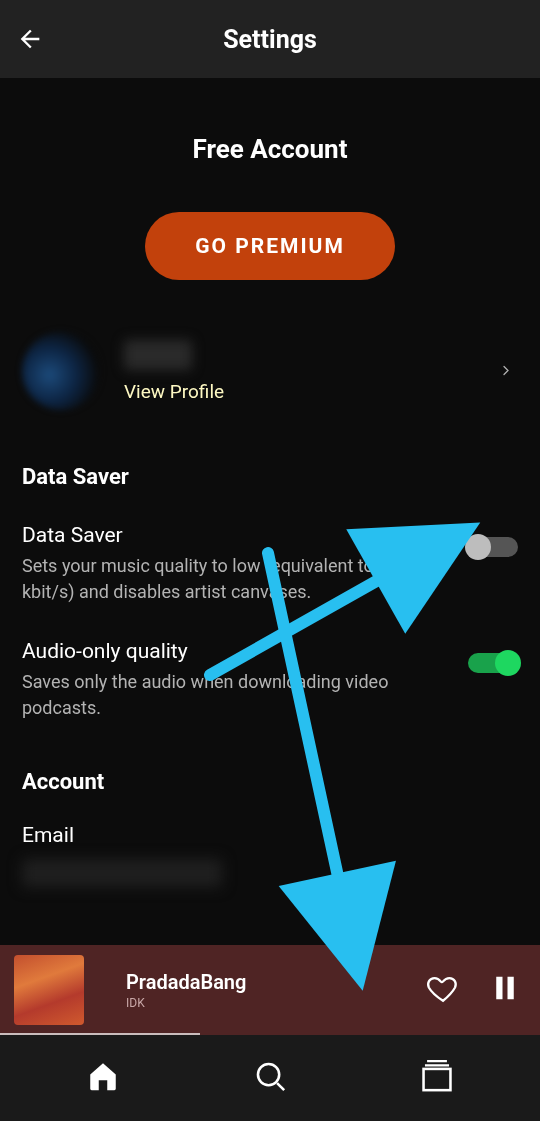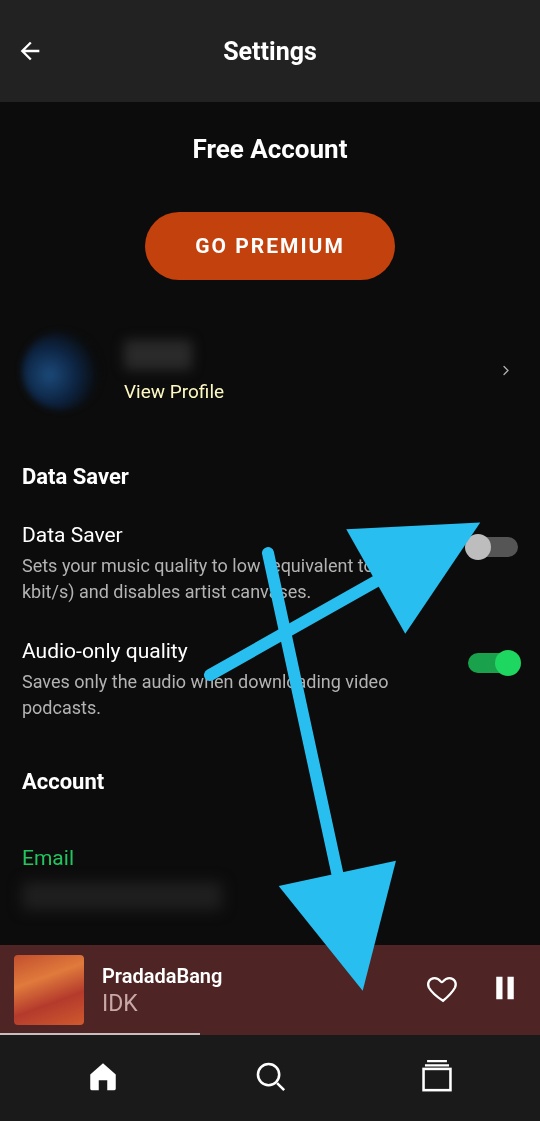--- a/index.html
+++ b/index.html
@@ -9,21 +9,21 @@
     height: 1121px;
     background: #0c0c0c;
     font-family: -apple-system, BlinkMacSystemFont, "Segoe UI", Roboto, Helvetica, Arial, sans-serif;
     color: #fff;
     overflow: hidden;
     position: relative;
   }
 
   
   .topbar {
-    height: 102px;
+    height: 78px;
     background: #222222;
     display: flex;
     align-items: center;
     justify-content: center;
     position: relative;
   }
   .back-btn {
     position: absolute;
     left: 14px;
     top: 50%;
@@ -155,23 +155,23 @@
     width: 26px;
     height: 26px;
     border-radius: 50%;
     transform: translateY(-50%);
   }
   .off .toggle-knob { left: -3px; background: #bdbdbd; }
   .on  .toggle-knob { right: -3px; background: #1ed760; }
 
   .email-label {
     font-size: 21px;
-    color: #22c55e;
+    color: #ffffff;
     padding: 0 22px;
-    margin-top: 52px;
+    margin-top: 29px;
   }
   .email-blur {
     margin: 12px 22px 0 22px;
     width: 200px;
     height: 28px;
     background: #1f1f1f;
     filter: blur(7px);
     border-radius: 4px;
   }
 
@@ -179,40 +179,41 @@
   .now-playing {
     position: absolute;
     left: 0;
     right: 0;
     bottom: 86px;
     height: 90px;
     background: #4f2424;
     display: flex;
     align-items: center;
     padding: 0 14px;
+    gap: 24px;
   }
   .album-art {
     width: 70px;
     height: 70px;
     border-radius: 4px;
     background: linear-gradient(160deg, #c34f2e 0%, #e07a3c 35%, #b43a2c 65%, #d05a2e 100%);
     flex: 0 0 auto;
     position: relative;
   }
   .track-info {
     margin-left: 18px;
     flex: 1 1 auto;
   }
   .track-title {
     font-size: 20px;
     font-weight: 600;
     color: #fff;
   }
   .track-artist {
-    font-size: 23px;
+    font-size: 12px;
     color: #c9a8a8;
     margin-top: 2px;
   }
   .np-actions {
     display: flex;
     align-items: center;
     gap: 30px;
     margin-right: 6px;
   }
   .progress {

